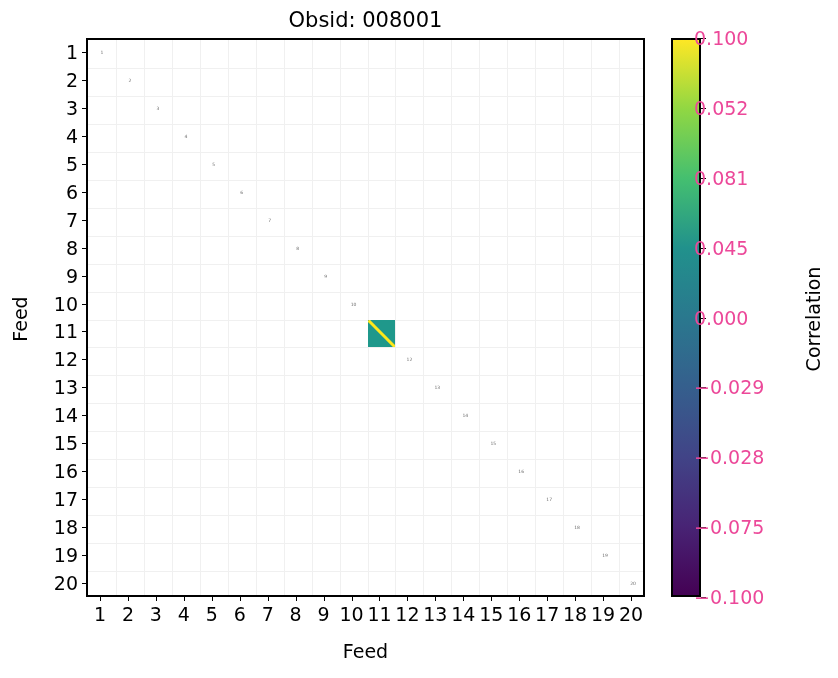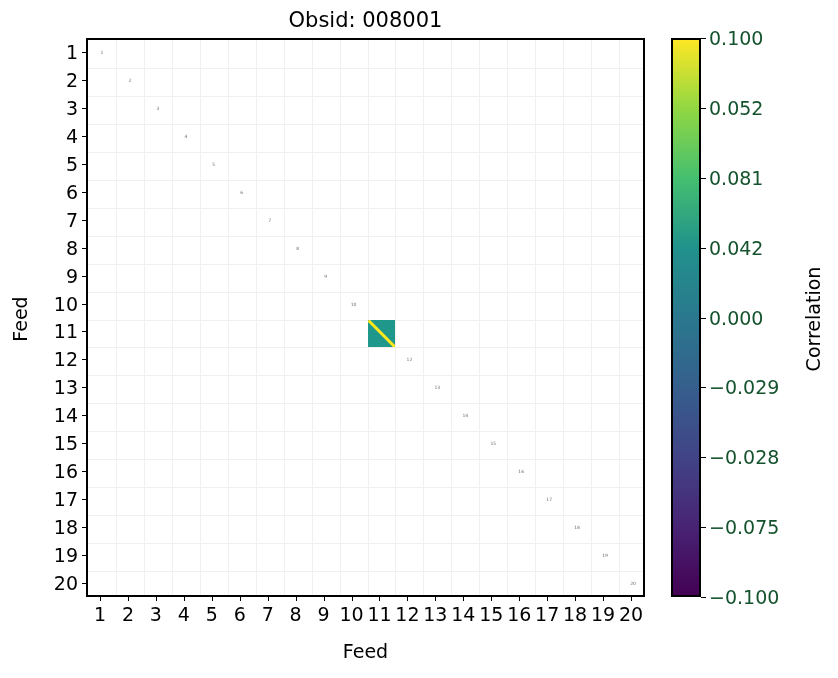--- a/index.html
+++ b/index.html
@@ -150,23 +150,23 @@
   }
   .cb-tick {
     position: absolute;
     left: 701px;
     width: 5px;
     height: 1px;
     background: #000000;
   }
   .cb-ticklabel {
     position: absolute;
-    left: 709px;
-    font-size: 19px;
-    color: #14532d;
+    left: 694px;
+    font-size: 19px;
+    color: #ec4899;
     white-space: nowrap;
     transform: translateY(-50%);
   }
   #cb-label {
     position: absolute;
     left: 533px;
     top: 308px;
     width: 559px;
     text-align: center;
     font-size: 19px;
@@ -342,21 +342,21 @@
     <div id="colorbar-gradient" style="background: linear-gradient(rgb(253, 231, 37) 0%, rgb(144, 215, 67) 12.5%, rgb(68, 191, 112) 25%, rgb(33, 145, 140) 37.5%, rgb(42, 120, 142) 50%, rgb(53, 95, 141) 62.5%, rgb(65, 68, 135) 75%, rgb(72, 36, 117) 87.5%, rgb(68, 1, 84) 100%);"></div>
   </div>
   <div id="cb-ticks">
       <div class="cb-tick" style="top: 38px;"></div>
       <div class="cb-ticklabel" style="top: 38px;">0.100</div>
       <div class="cb-tick" style="top: 107.875px;"></div>
       <div class="cb-ticklabel" style="top: 107.875px;">0.052</div>
       <div class="cb-tick" style="top: 177.75px;"></div>
       <div class="cb-ticklabel" style="top: 177.75px;">0.081</div>
       <div class="cb-tick" style="top: 247.625px;"></div>
-      <div class="cb-ticklabel" style="top: 247.625px;">0.042</div>
+      <div class="cb-ticklabel" style="top: 247.625px;">0.045</div>
       <div class="cb-tick" style="top: 317.5px;"></div>
       <div class="cb-ticklabel" style="top: 317.5px;">0.000</div>
       <div class="cb-tick" style="top: 387.375px;"></div>
       <div class="cb-ticklabel" style="top: 387.375px;">−0.029</div>
       <div class="cb-tick" style="top: 457.25px;"></div>
       <div class="cb-ticklabel" style="top: 457.25px;">−0.028</div>
       <div class="cb-tick" style="top: 527.125px;"></div>
       <div class="cb-ticklabel" style="top: 527.125px;">−0.075</div>
       <div class="cb-tick" style="top: 597px;"></div>
       <div class="cb-ticklabel" style="top: 597px;">−0.100</div>

